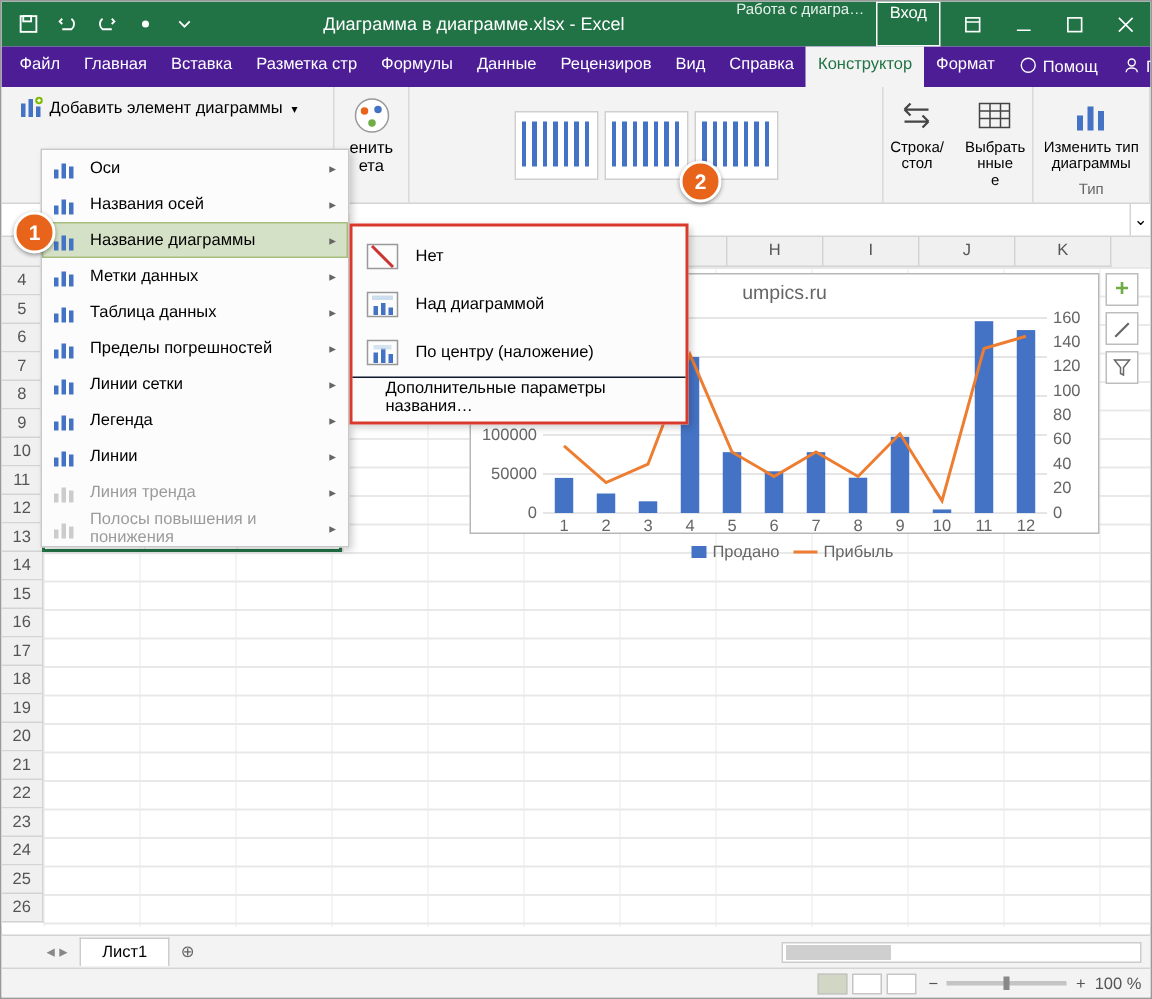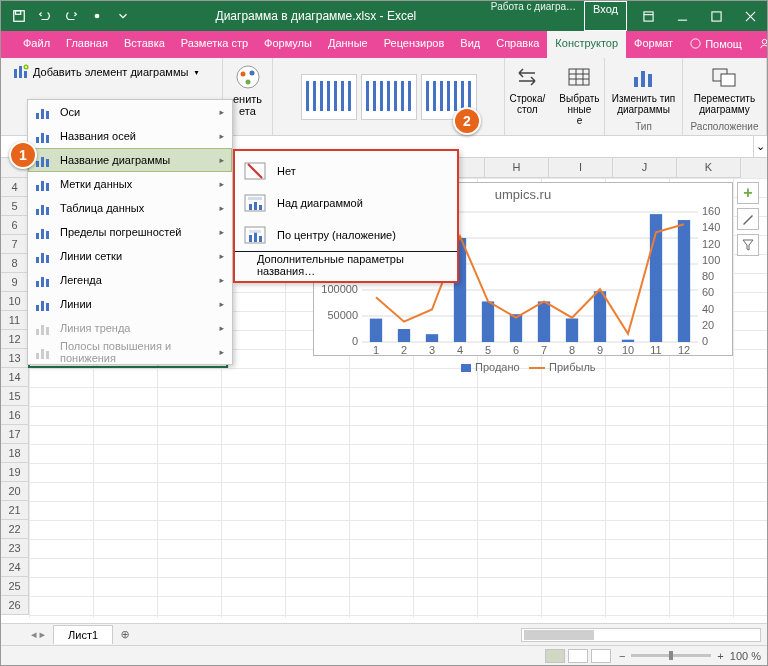--- a/index.html
+++ b/index.html
@@ -9,21 +9,21 @@
 .tb-left{display:flex;align-items:center;gap:2px;padding:0 6px}
 .tb-ico{width:24px;height:24px;display:flex;align-items:center;justify-content:center;cursor:pointer}
 .tb-ico svg{width:14px;height:14px;stroke:#fff;fill:none;stroke-width:1.4}
 .titlebar .title{flex:1;text-align:center;font-size:12px}
 .tb-right{display:flex;}
 .tb-btn{width:34px;height:30px;display:flex;align-items:center;justify-content:center;cursor:pointer}
 .tb-btn svg{width:11px;height:11px;stroke:#fff;fill:none;stroke-width:1.2}
 .login{border:1px solid #fff;padding:1px 8px;font-size:11px;margin:0 4px}
 .charttools{font-size:10px;opacity:.9;margin-right:4px}
 
-.tabs{height:27px;background:#ec4899;display:flex;padding-left:14px;color:#fff}
+.tabs{height:27px;background:#4c1d95;display:flex;padding-left:4px;color:#fff}
 .tab{padding:6px 8px 5px;cursor:pointer;font-size:11px;white-space:nowrap}
 .tab.active{background:#f3f3f3;color:#217346}
 .tabs .spacer{flex:1}
 .tab.right svg{width:13px;height:13px;stroke:#fff;fill:none;vertical-align:-2px;margin-right:3px}
 
 .ribbon{height:78px;background:#f3f3f3;border-bottom:1px solid #d4d4d4;display:flex;position:relative}
 .rgroup{border-right:1px solid #d9d9d9;padding:3px 6px;display:flex;flex-direction:column;align-items:center;justify-content:flex-start;gap:2px}
 .rgroup .lbl{font-size:10px;color:#666;text-align:center;line-height:1.1;margin-top:2px}
 .rgroup .big{display:flex;flex-direction:column;align-items:center;gap:2px;cursor:pointer;padding:2px 4px}
 .rgroup .big .ic{width:28px;height:28px}
@@ -224,31 +224,20 @@
     <div class="big">
       <svg class="ic" viewBox="0 0 28 28">
           <rect x="4" y="14" width="4" height="10" fill="#4472c4"></rect>
           <rect x="11" y="8" width="4" height="16" fill="#4472c4"></rect>
           <rect x="18" y="11" width="4" height="13" fill="#4472c4"></rect>
         </svg>
       <span style="font-size:10px;text-align:center;white-space:pre">Изменить тип
 диаграммы</span>
     </div>
     <div class="lbl">Тип</div>
-  </div>
-  <div class="rgroup" style="width:84px">
-    <div class="big">
-      <svg class="ic" viewBox="0 0 28 28">
-          <rect x="3" y="6" width="14" height="12" fill="none" stroke="#444"></rect>
-          <rect x="11" y="11" width="14" height="12" fill="#fff" stroke="#444"></rect>
-        </svg>
-      <span style="font-size:10px;text-align:center;white-space:pre">Переместить
-диаграмму</span>
-    </div>
-    <div class="lbl">Расположение</div>
   </div>
 </div>
 
 <div class="fxbar">
   <div class="namebox"></div>
   <div class="fxico">fx</div>
   <div style="flex:1"></div>
   <div class="fxexp">⌄</div>
 </div>
 

